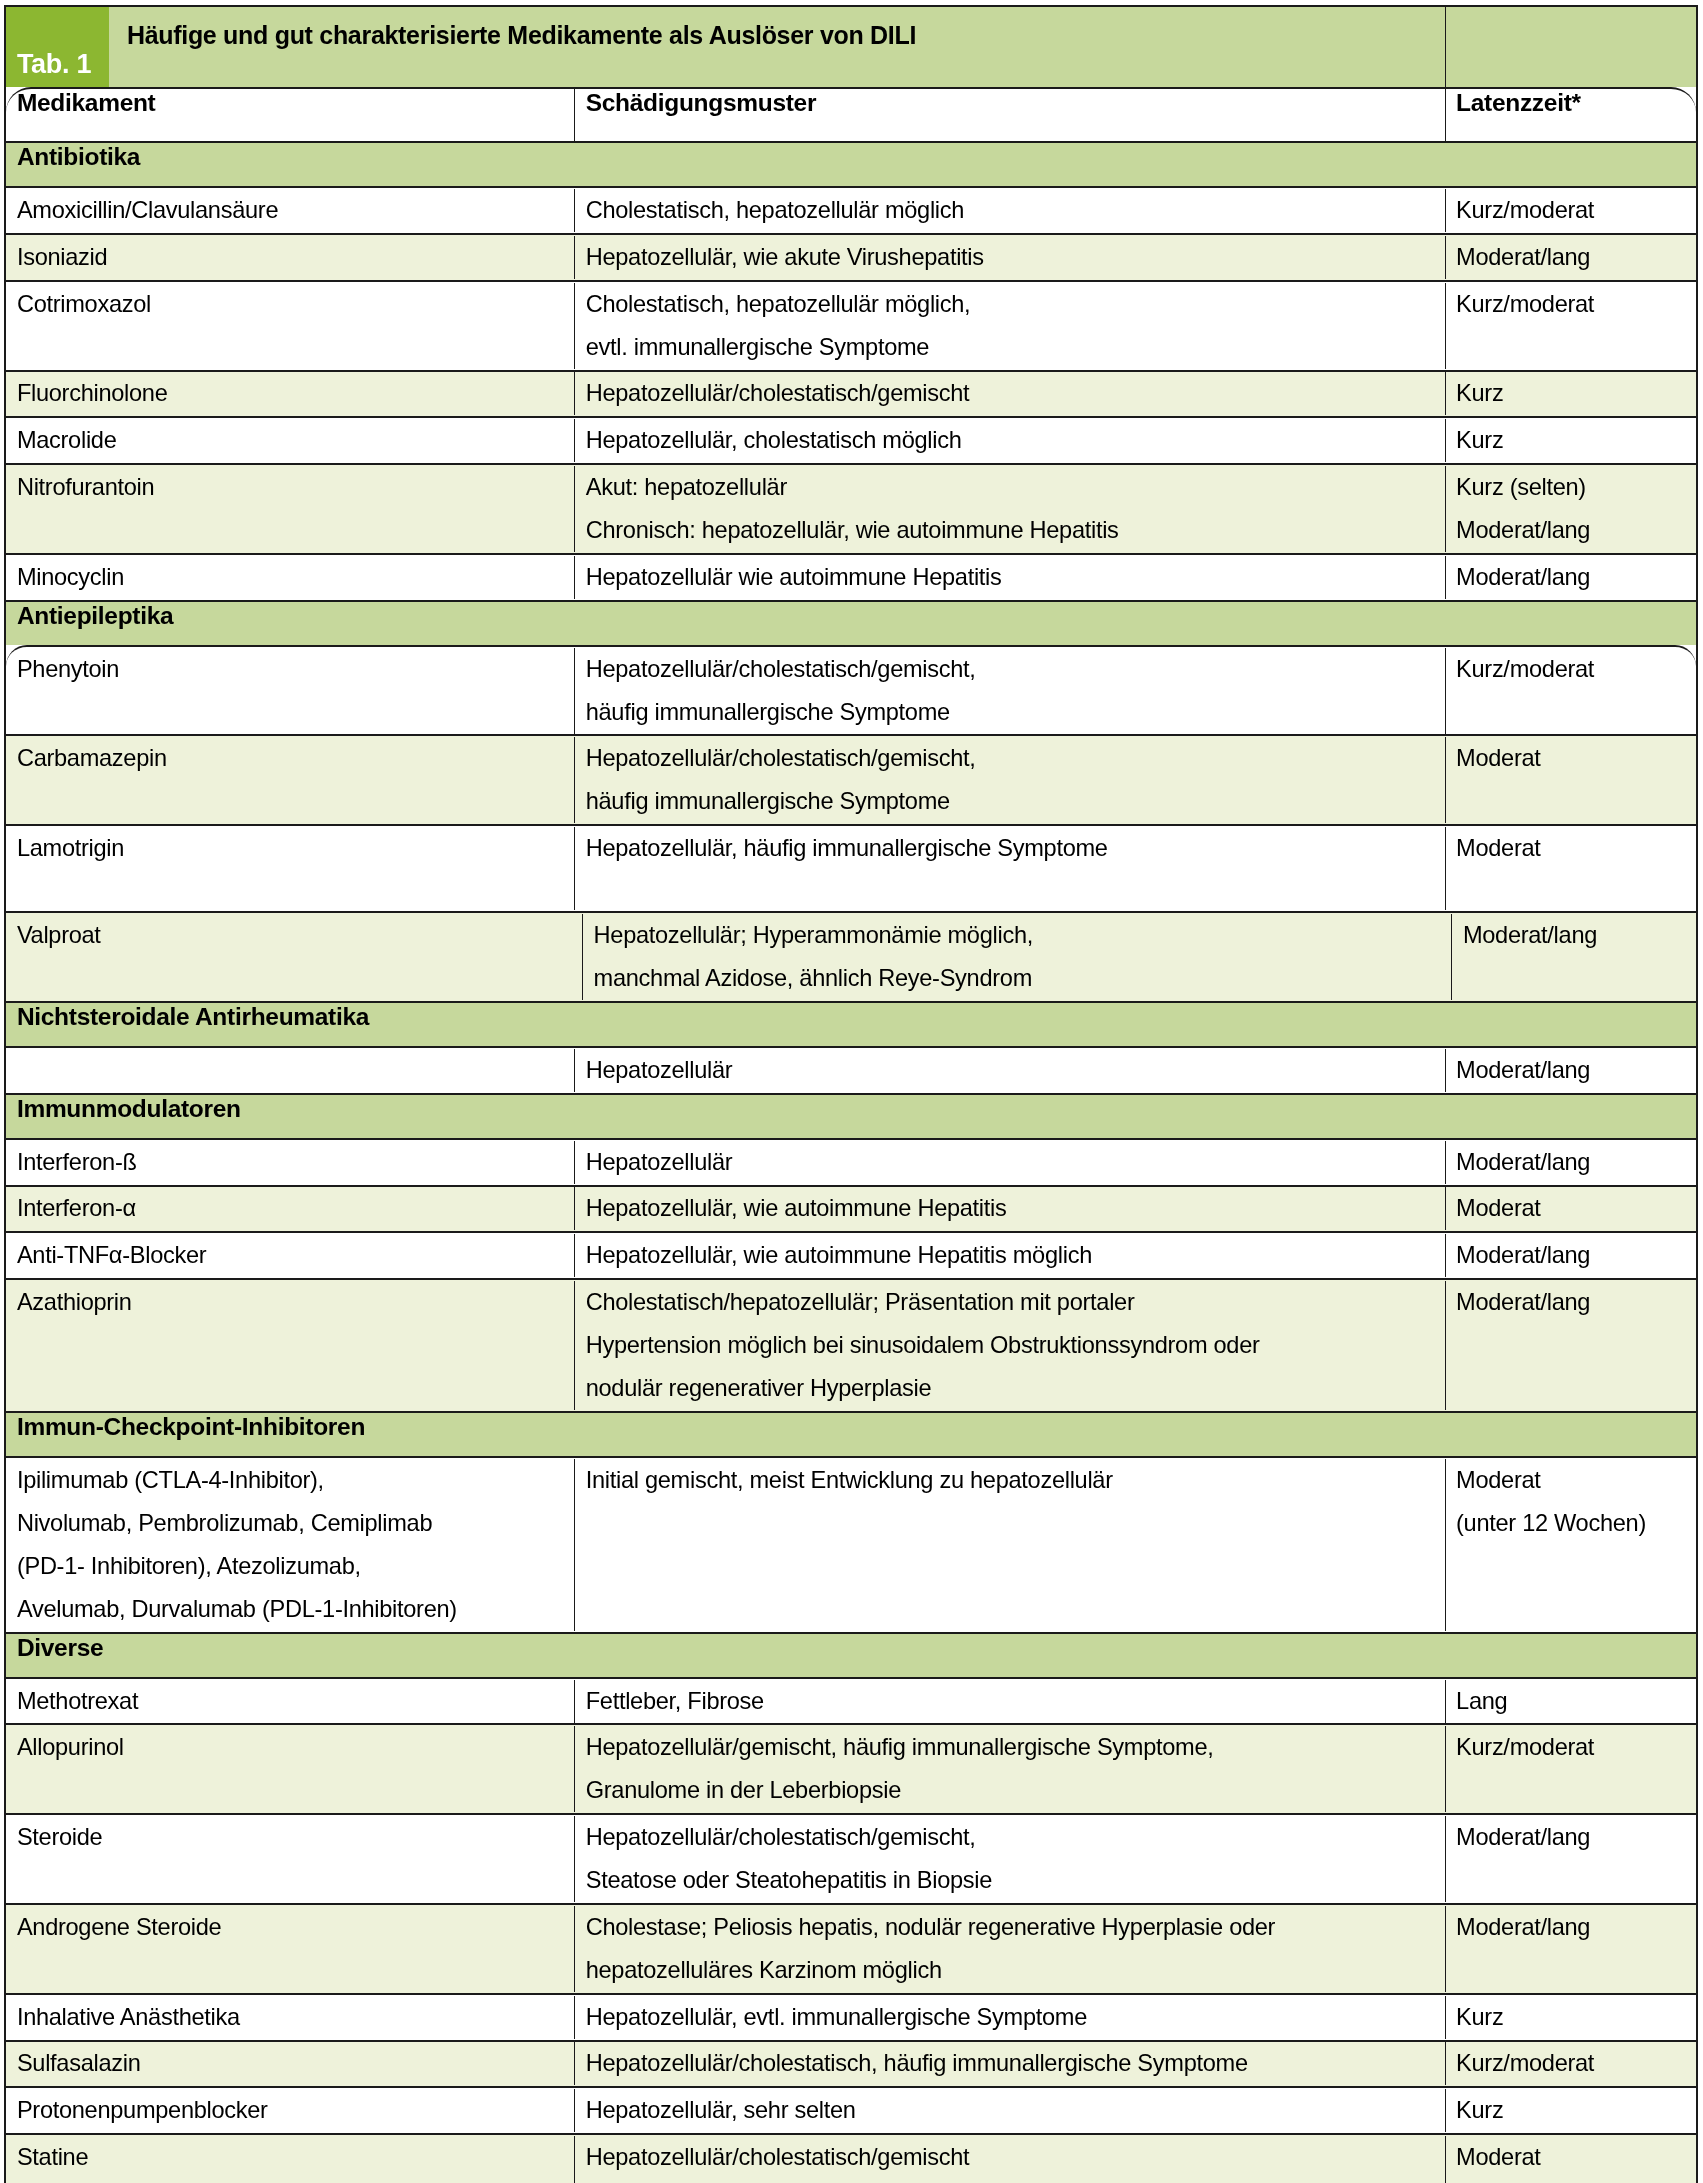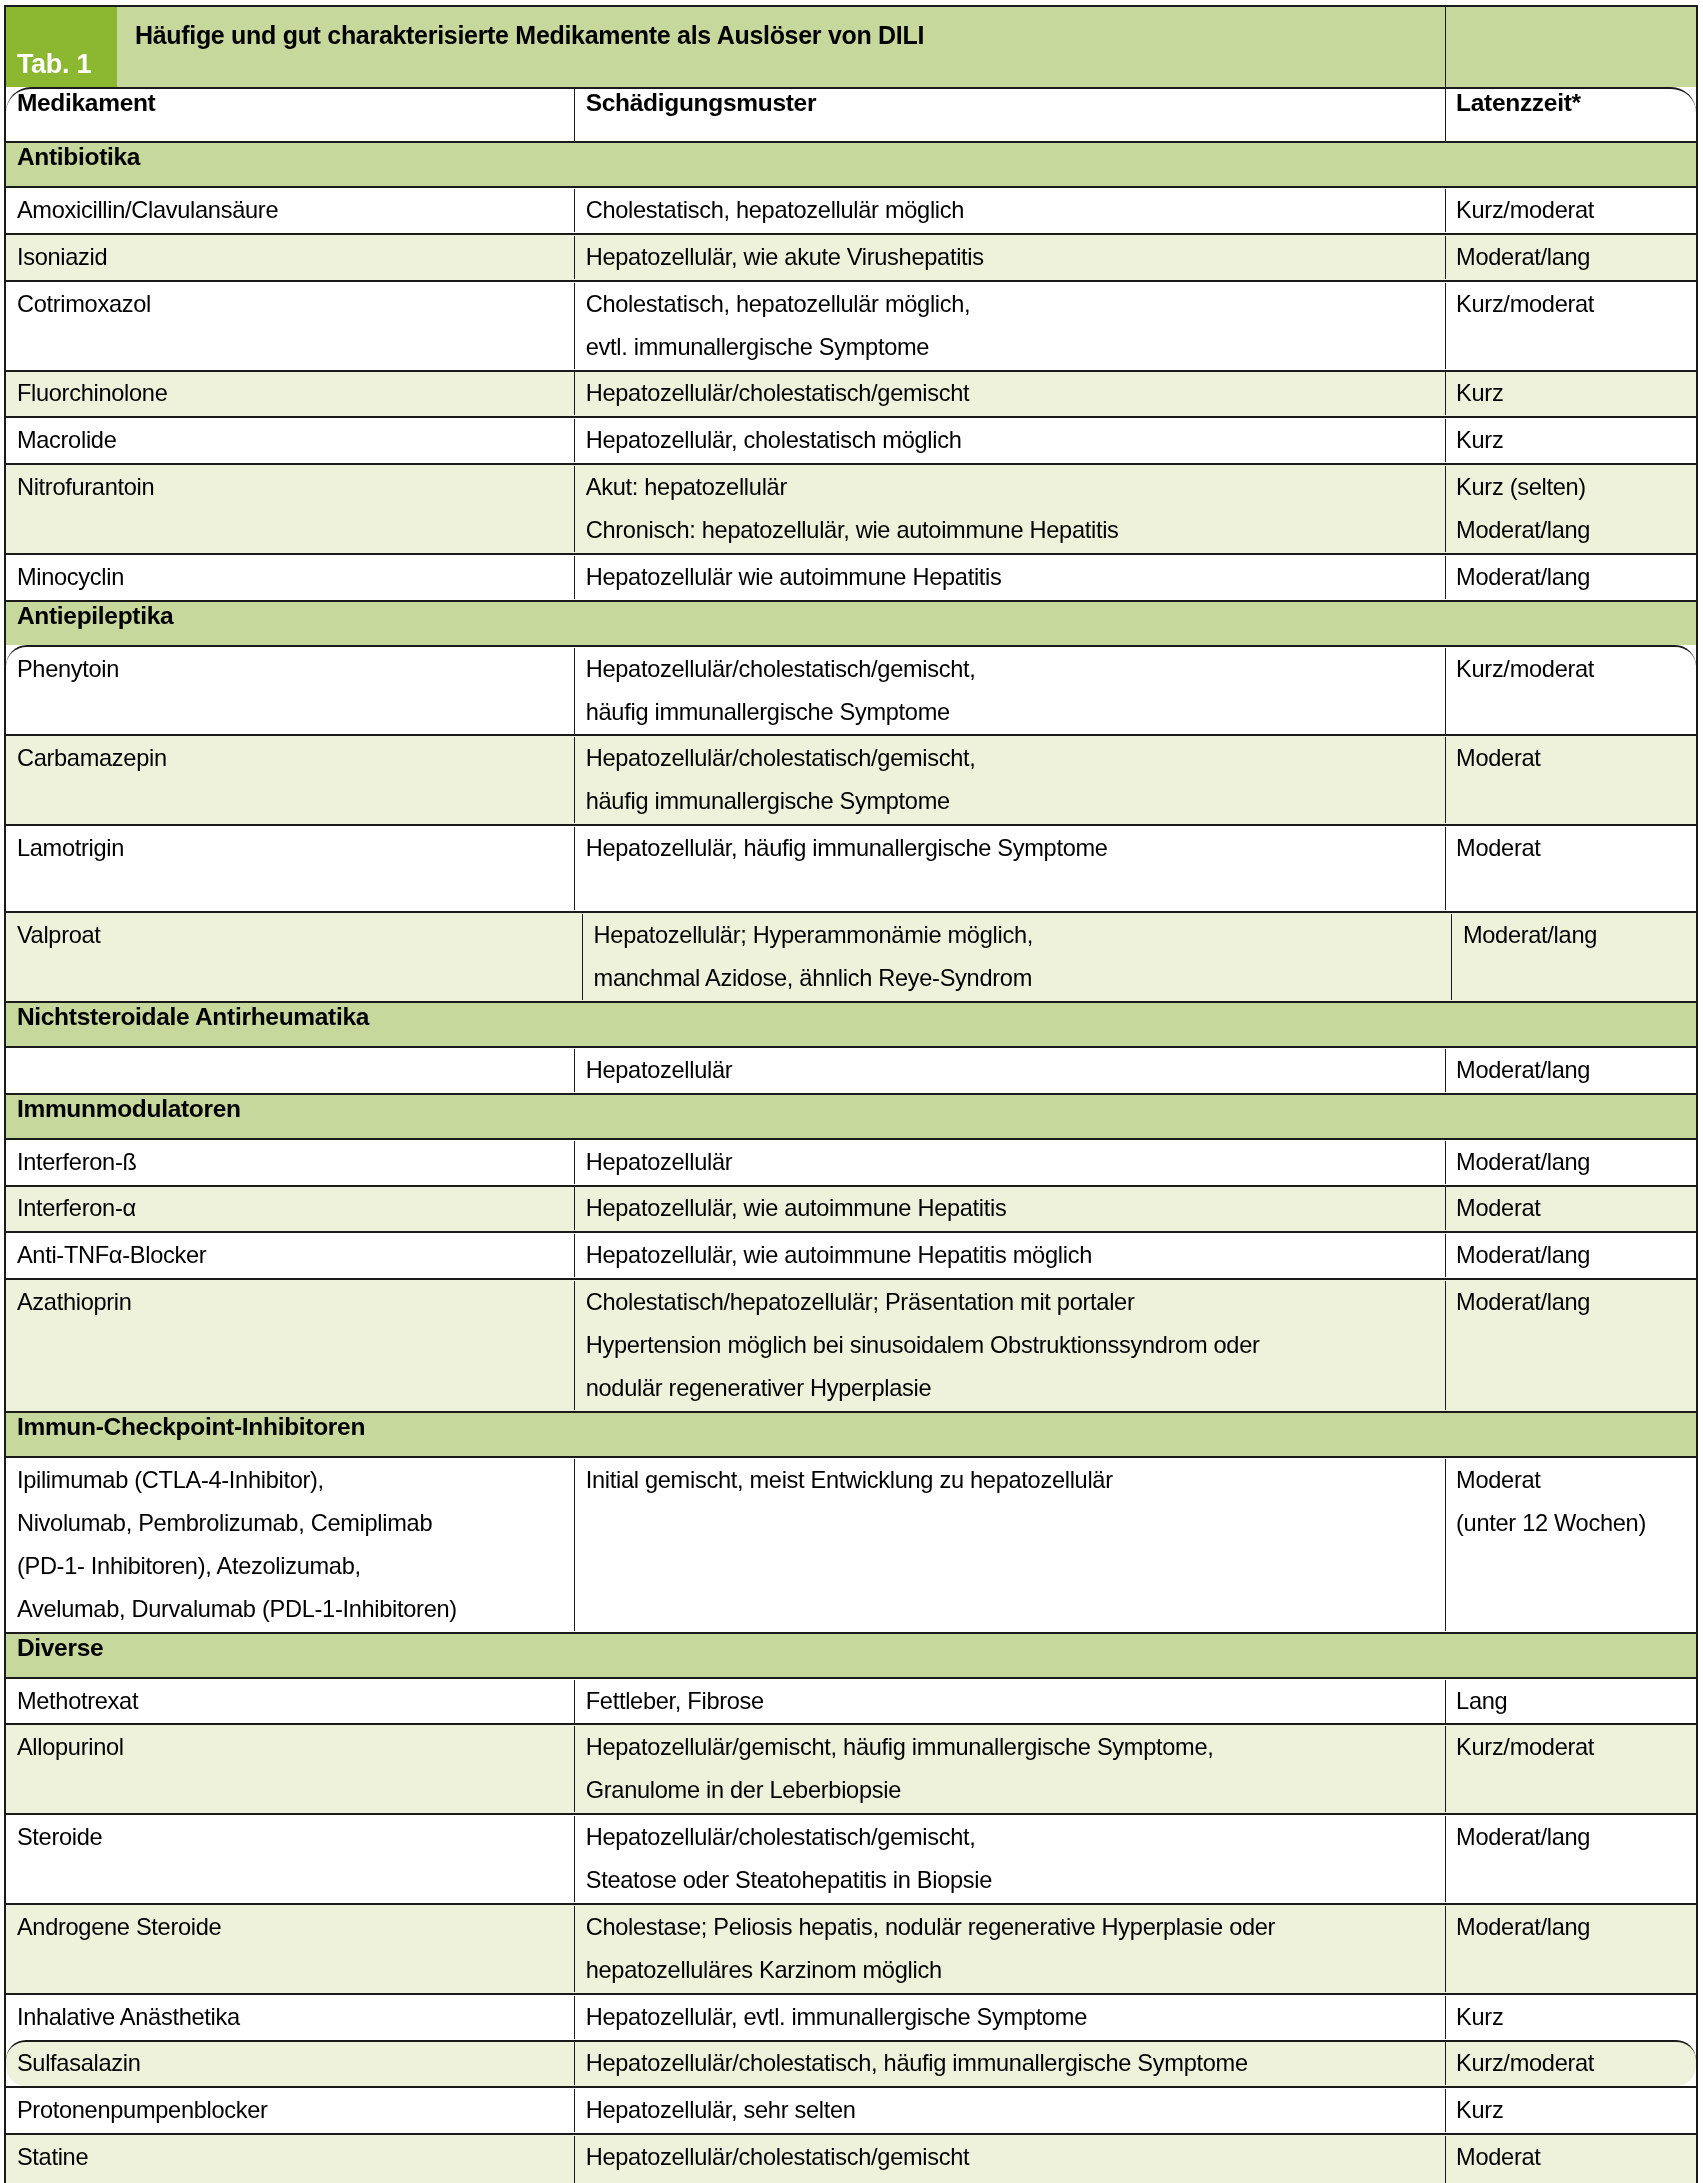--- a/index.html
+++ b/index.html
@@ -19,21 +19,21 @@
     letter-spacing:-0.3px;
   }
   .tbl{
     width:1694px;
     border:2.6px solid var(--line);
     background:#fff;
   }
   
   .band{display:flex;height:80px;}
   .badge{
-    width:111px;background:var(--badge);
+    width:103px;background:var(--badge);
     display:flex;align-items:flex-end;
     padding:0 0 7px 10.5px;
     color:#ffffff;font-weight:bold;font-size:27px;
   }
   .band-title{
     flex:1;background:var(--band);
     padding:14px 0 0 17.5px;
     font-weight:bold;font-size:25px;
   }
   .band-right{
@@ -355,21 +355,21 @@
         <div class="c c1">
           <div class="ln">Inhalative Anästhetika</div>
         </div>
         <div class="c c2">
           <div class="ln">Hepatozellulär, evtl. immunallergische Symptome</div>
         </div>
         <div class="c c3">
           <div class="ln">Kurz</div>
         </div>
       </div>
-      <div class="row data light" style="min-height: 45px; border-radius: 20px;">
+      <div class="row data light" style="min-height: 45px;">
         <div class="c c1">
           <div class="ln">Sulfasalazin</div>
         </div>
         <div class="c c2">
           <div class="ln">Hepatozellulär/cholestatisch, häufig immunallergische Symptome</div>
         </div>
         <div class="c c3">
           <div class="ln">Kurz/moderat</div>
         </div>
       </div>

